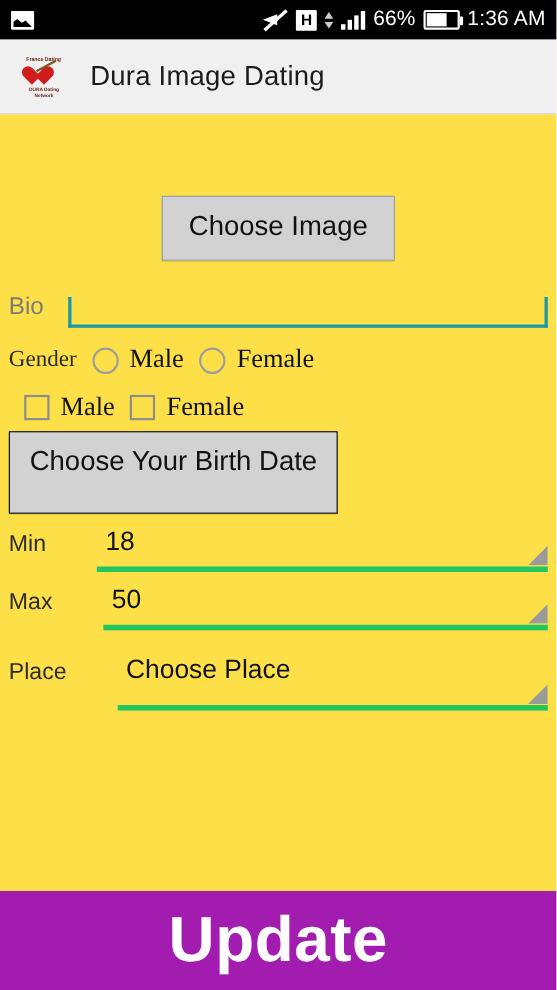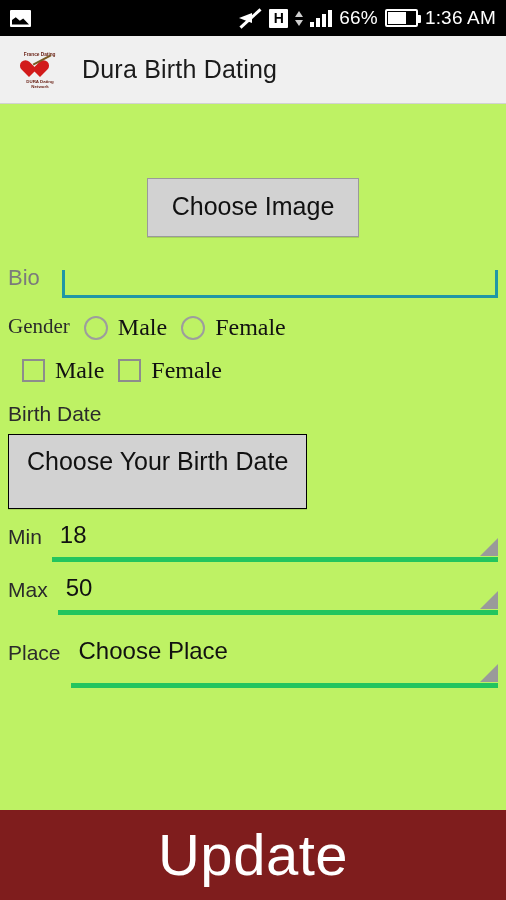--- a/index.html
+++ b/index.html
@@ -197,21 +197,21 @@
   #app-title {
     font-size: 25px;
     color: #1b1b1b;
     margin-left: 14px;
     letter-spacing: 0.2px;
   }
 
   
   #form-area {
     flex: 1 1 auto;
-    background: #bef264;
+    background: #fde047;
     position: relative;
     padding: 0 8px;
     overflow: hidden;
   }
 
   #choose-image-wrap {
     display: flex;
     justify-content: center;
     padding-top: 74px;
   }
@@ -315,20 +315,21 @@
   #age-range-label {
     font-size: 21px;
     color: #2b2b2b;
     margin-top: 18px;
   }
 
   .spinner-row {
     display: flex;
     align-items: flex-start;
     margin-top: 12px;
+    gap: 36px;
   }
   .spinner-label {
     font-size: 21px;
     color: #2b2b2b;
     flex: 0 0 auto;
     padding-top: 4px;
   }
   .spinner {
     flex: 1 1 auto;
     margin-left: 10px;
@@ -405,21 +406,21 @@
     <div class="app-logo">
       <span class="lg-top">France Dating</span>
       <span class="lg-heart">
         <span class="h1"></span>
           <span class="h2"></span>
           <span class="arrow"></span>
       </span>
       <span class="lg-bot">DURA Dating</span>
       <span class="lg-bot">Network</span>
     </div>
-    <div id="app-title">Dura Birth Dating</div>
+    <div id="app-title">Dura Image Dating</div>
   </div>
 
   <div id="form-area">
 
     <div id="choose-image-wrap">
       <button id="choose-image-btn">Choose Image</button>
     </div>
 
     <div id="bio-row">
       <span id="bio-label">Bio</span>
@@ -442,21 +443,20 @@
       <span class="opt-item">
         <span class="check-box"></span>
         <span class="opt-text">Male</span>
       </span>
       <span class="opt-item">
         <span class="check-box"></span>
         <span class="opt-text">Female</span>
       </span>
     </div>
 
-    <div id="birth-label">Birth Date</div>
     <div id="birth-btn-wrap">
       <button id="birth-date-btn">Choose Your Birth Date</button>
     </div>
 
 
     <div class="spinner-row">
       <span class="spinner-label">Min</span>
       <span class="spinner">
         <span class="sp-value">18</span>
         <span class="sp-arrow"></span>
@@ -474,15 +474,15 @@
     <div class="spinner-row" id="place-row">
       <span class="spinner-label">Place</span>
       <span class="spinner tall">
         <span class="sp-value">Choose Place</span>
         <span class="sp-arrow"></span>
       </span>
     </div>
 
   </div>
 
-  <button id="update-btn" style="background: #7f1d1d; color: rgb(255, 255, 255);">Update</button>
+  <button id="update-btn" style="background: #a21caf; color: rgb(255, 255, 255); font-weight: bold;">Update</button>
 
 </div>
 
 </body></html>

